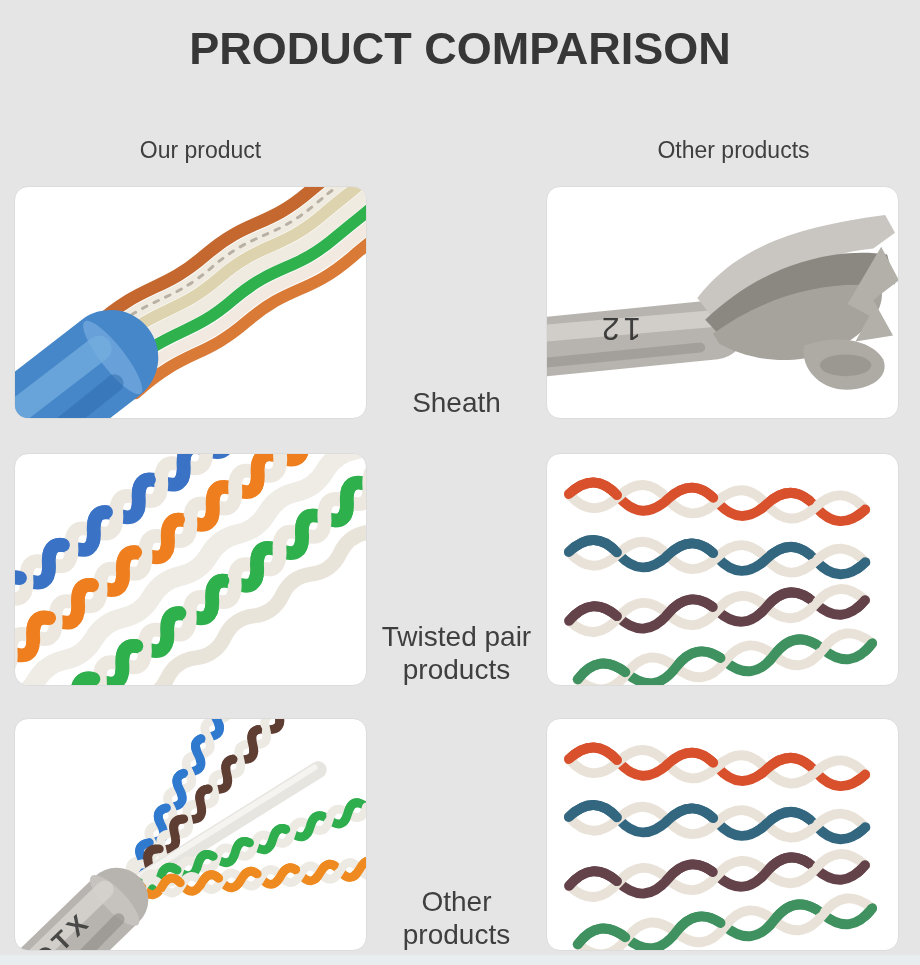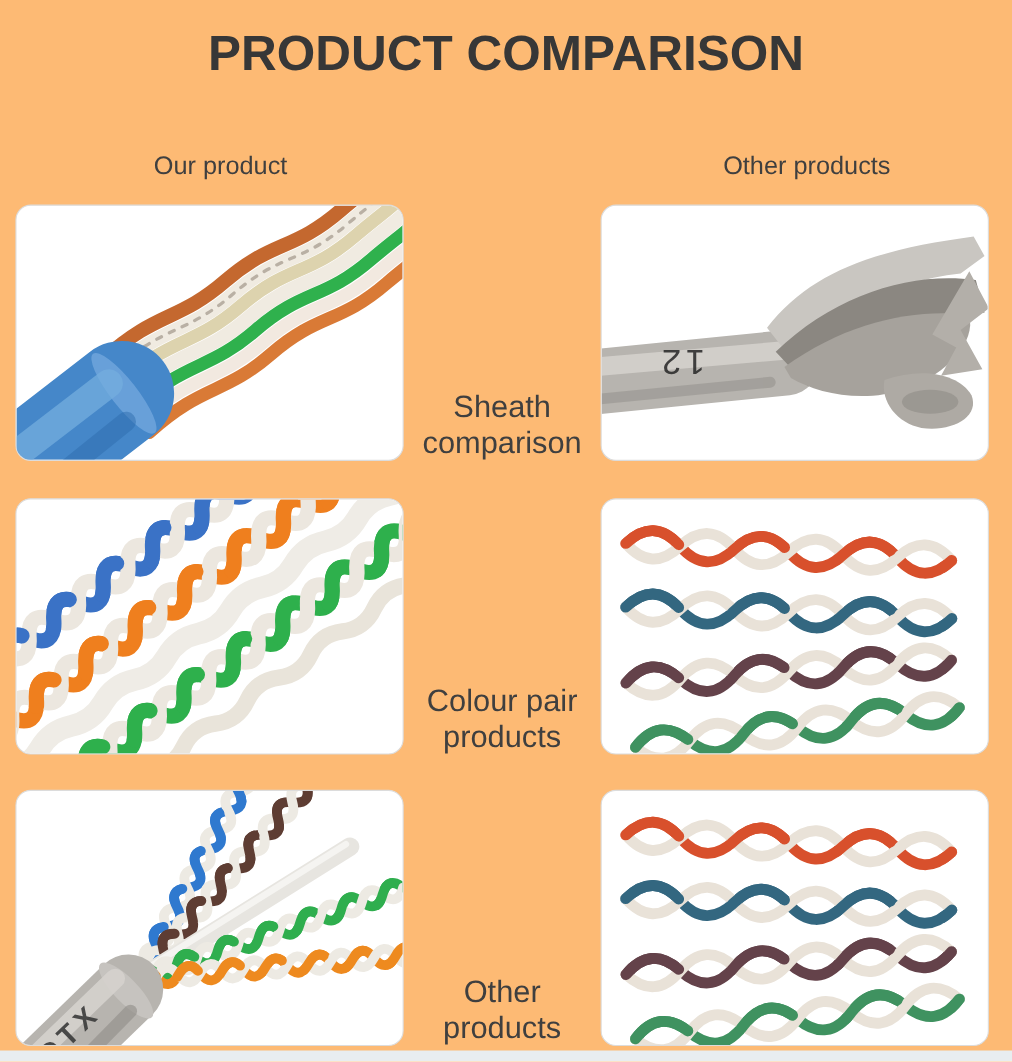--- a/index.html
+++ b/index.html
@@ -1,17 +1,17 @@
 <!DOCTYPE html>
 <html><head>
 <meta charset="utf-8">
 <style>
   html,body{margin:0;padding:0;background:#ffffff;}
   body{font-family:"Liberation Sans","DejaVu Sans",sans-serif;}
-  .page{position:relative;width:920px;height:965px;background:#fdba74;overflow:hidden;margin:0 auto;}
+  .page{position:relative;width:920px;height:965px;background:#e5e5e5;overflow:hidden;margin:0 auto;}
   .page-title{position:absolute;top:26px;left:0;width:920px;text-align:center;
     font-size:45px;font-weight:bold;color:#373737;letter-spacing:0px;line-height:1;}
   .col-header{position:absolute;top:138px;font-size:23px;color:#3f3f3f;text-align:center;line-height:1.1;}
   .col-header.left{left:24px;width:353px;}
   .col-header.right{left:556px;width:355px;}
   .photo-box{position:absolute;width:353px;height:233px;border:1.5px solid #dcdcdc;
     border-radius:14px;background:#ffffff;overflow:hidden;box-sizing:border-box;}
   .photo-box svg{display:block;width:100%;height:100%;}
   .row1{top:186px}.row2{top:453px}.row3{top:718px}
   .colL{left:14px}.colR{left:546px}
@@ -47,21 +47,20 @@
         <line x1="-28" y1="268" x2="96" y2="172" stroke="#4587c9" stroke-width="96" stroke-linecap="round"></line>
         <ellipse cx="98" cy="172" rx="12" ry="46" fill="#6ba3da" transform="rotate(-38 98 172)" opacity="0.9"></ellipse>
         <line x1="-24" y1="246" x2="84" y2="163" stroke="#74aede" stroke-width="26" stroke-linecap="round" opacity="0.75"></line>
         <line x1="-22" y1="296" x2="100" y2="198" stroke="#2e6dad" stroke-width="18" stroke-linecap="round" opacity="0.5"></line>
       </g>
     </svg>
   </div>
 
   <div class="row-label row1">
     <span>Sheath</span>
-    <span>comparison</span>
   </div>
 
   <div class="photo-box colR row1">
     <svg viewBox="0 0 355 233">
       <g>
         <line x1="-30" y1="164" x2="170" y2="144" stroke="#b7b4af" stroke-width="60" stroke-linecap="round"></line>
         <line x1="-30" y1="150" x2="165" y2="133" stroke="#d4d1cc" stroke-width="17" stroke-linecap="round" opacity="0.9"></line>
         <line x1="-28" y1="180" x2="155" y2="162" stroke="#94918c" stroke-width="10" stroke-linecap="round" opacity="0.55"></line>
       </g>
       <text transform="translate(95,132) rotate(180)" font-size="32" fill="#262626" letter-spacing="4" opacity="0.85">12</text>
@@ -92,21 +91,21 @@
         <path stroke="#2eb04c" stroke-width="14" d="M-160 154 q14 -22 28 0 t28 0 t28 0 t28 0 t28 0 t28 0 t28 0 t28 0 t28 0 t28 0 t28 0 t28 0 t28 0 t28 0 t28 0 t28 0 t28 0 t28 0 t28 0 t28 0 t28 0 t28 0 t28 0 t28 0"></path>
         <path stroke="#ece7df" stroke-width="14" d="M-160 154 q14 22 28 0 t28 0 t28 0 t28 0 t28 0 t28 0 t28 0 t28 0 t28 0 t28 0 t28 0 t28 0 t28 0 t28 0 t28 0 t28 0 t28 0 t28 0 t28 0 t28 0 t28 0 t28 0 t28 0 t28 0"></path>
         <path stroke="#2eb04c" stroke-width="14" stroke-dasharray="36 36" d="M-160 154 q14 -22 28 0 t28 0 t28 0 t28 0 t28 0 t28 0 t28 0 t28 0 t28 0 t28 0 t28 0 t28 0 t28 0 t28 0 t28 0 t28 0 t28 0 t28 0 t28 0 t28 0 t28 0 t28 0 t28 0 t28 0"></path>
 
         <path stroke="#e9e4da" stroke-width="15" d="M-160 192 q18 10 36 0 t36 0 t36 0 t36 0 t36 0 t36 0 t36 0 t36 0 t36 0 t36 0 t36 0 t36 0 t36 0 t36 0 t36 0 t36 0 t36 0 t36 0 t36 0"></path>
       </g>
     </svg>
   </div>
 
   <div class="row-label row2">
-    <span>Colour pair</span>
+    <span>Twisted pair</span>
     <span>products</span>
   </div>
 
   <div class="photo-box colR row2">
     <svg viewBox="0 0 355 233">
       <g id="loose-pairs-art" fill="none" stroke-linecap="round">
         <g transform="rotate(3 172 48)">
           <path stroke="#d8502c" stroke-width="10" d="M22 48 q25 -26 50 0 t50 0 t50 0 t50 0 t50 0 t50 0"></path>
           <path stroke="#e9e2d8" stroke-width="10" d="M22 48 q25 26 50 0 t50 0 t50 0 t50 0 t50 0 t50 0"></path>
           <path stroke="#d8502c" stroke-width="10" stroke-dasharray="56 56" d="M22 48 q25 -26 50 0 t50 0 t50 0 t50 0 t50 0 t50 0"></path>

